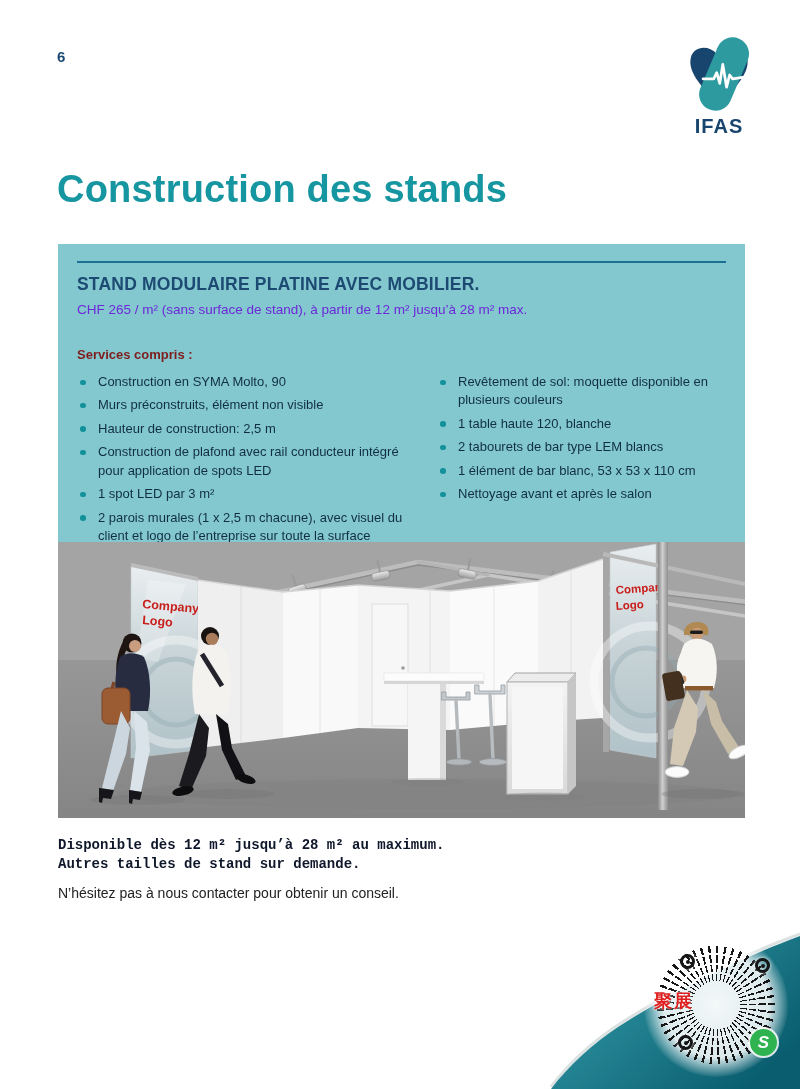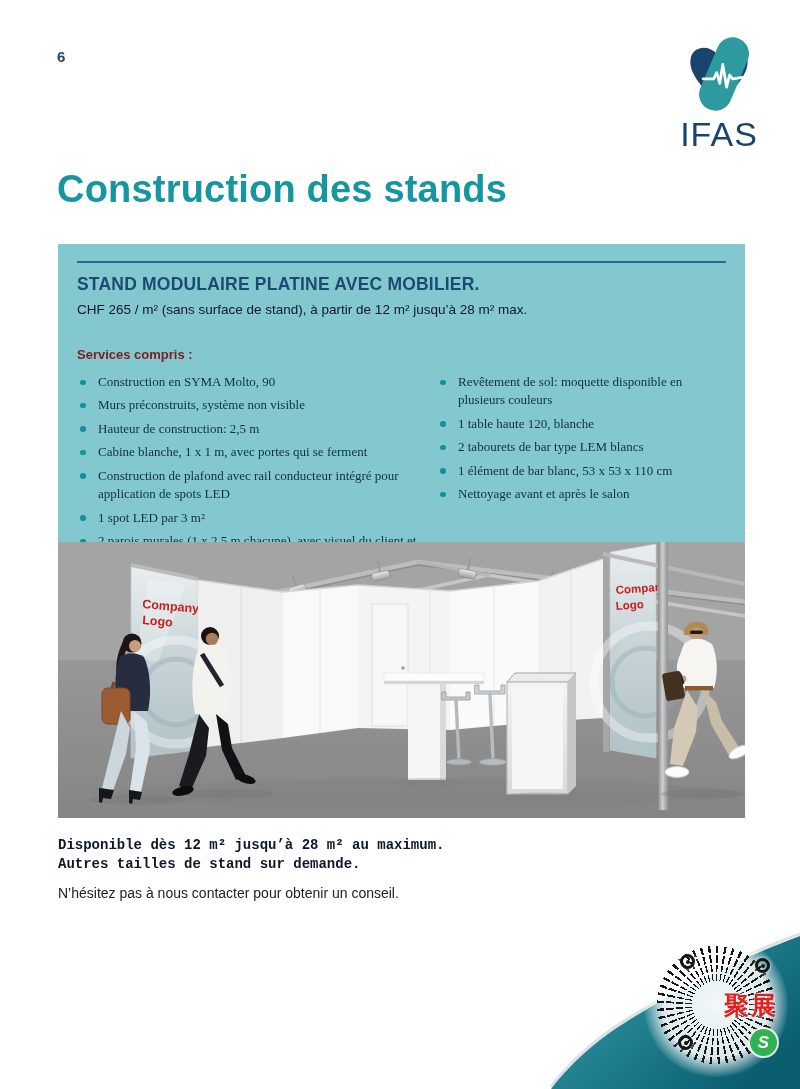--- a/index.html
+++ b/index.html
@@ -6,30 +6,30 @@
   .page{
     position:relative;width:800px;height:1089px;margin:0 auto;
     background:#ffffff;overflow:hidden;
     font-family:"Liberation Sans","DejaVu Sans",sans-serif;
     -webkit-font-smoothing:antialiased;
   }
   
   .page-number{position:absolute;left:57px;top:48px;font-size:15px;font-weight:600;color:#1c4a74;}
   .brand{position:absolute;right:38px;top:36px;width:86px;text-align:center;}
   .brand-heart{display:block;margin:0 auto;}
-  .brand-word{font-size:34px;font-weight:400;color:#17456e;letter-spacing:1px;margin-top:1px;}
+  .brand-word{font-size:20px;font-weight:700;color:#17456e;letter-spacing:1px;margin-top:1px;}
   .doc-title{position:absolute;left:57px;top:168px;margin:0;font-size:38px;font-weight:800;color:#1696a0;letter-spacing:.2px;}
   
   .panel{position:absolute;left:58px;top:244px;width:687px;height:298px;background:#82c8ce;box-sizing:border-box;padding:15px 19px 8px 19px;}
   .panel-rule{height:2px;background:#1d6f95;margin:2px 0 11px 0;}
   .panel-heading{margin:0 0 7px 0;font-size:17.5px;font-weight:800;color:#1d4a73;letter-spacing:.2px;}
-  .panel-price{margin:0 0 30px 0;font-size:13.5px;color:#0f172a;}
+  .panel-price{margin:0 0 30px 0;font-size:13.5px;color:#6d28d9;}
   .panel-services{margin:0 0 11px 0;font-size:13px;font-weight:800;color:#7f1d1d;}
   .panel-cols{display:flex;gap:14px;}
-  .bullet-list{list-style:none;margin:0;padding:0;font-family:Liberation Serif, serif;}
+  .bullet-list{list-style:none;margin:0;padding:0;}
   .bullet-list.left{width:346px;flex:0 0 auto;}
   .bullet-list.right{flex:1 1 auto;}
   .bullet-list li{position:relative;padding-left:21px;margin:0 0 5px 0;font-size:13px;line-height:1.42;color:#122f42;}
   .bullet-list li::before{content:"";position:absolute;left:3px;top:6.5px;width:5.5px;height:5.5px;border-radius:50%;background:#13919b;}
   
   .photo{position:absolute;left:58px;top:542px;width:687px;height:276px;background:#a2a2a2;overflow:hidden;}
   .photo svg{display:block;}
   
   .footer{position:absolute;left:58px;top:836px;width:430px;}
   .footer-bold{margin:0 0 11px 0;font-size:14px;font-weight:800;color:#0f172a;line-height:1.34;font-family:Liberation Mono, monospace;}
@@ -42,21 +42,21 @@
     background:radial-gradient(circle,rgba(255,255,255,.95) 0%,rgba(255,255,255,.85) 52%,rgba(255,255,255,0) 72%);}
   .qr-rays{position:absolute;inset:0;border-radius:50%;
     background:repeating-conic-gradient(#161616 0deg 2.4deg,transparent 2.4deg 8deg);
     -webkit-mask-image:radial-gradient(circle,transparent 0 24px,#000 24px 31px,transparent 31px 33px,#000 33px 40px,transparent 40px 42px,#000 42px 50px,transparent 50px 52px,#000 52px 59px,transparent 59px);
     mask-image:radial-gradient(circle,transparent 0 24px,#000 24px 31px,transparent 31px 33px,#000 33px 40px,transparent 40px 42px,#000 42px 50px,transparent 50px 52px,#000 52px 59px,transparent 59px);}
   .qr-eye{position:absolute;width:9px;height:9px;border:3px solid #161616;border-radius:50%;box-shadow:0 0 4px rgba(255,255,255,.9);}
   .qr-eye::after{content:"";position:absolute;inset:2.5px;border-radius:50%;background:#161616;}
   .qr-eye.e1{left:26px;top:11px;}
   .qr-eye.e2{left:101px;top:15px;}
   .qr-eye.e3{left:24px;top:92px;}
-  .qr-center{position:absolute;left:0;right:0;top:46px;text-align:right;font-size:25px;font-weight:900;color:#e01f1f;letter-spacing:2px;
+  .qr-center{position:absolute;left:0;right:0;top:46px;text-align:left;font-size:18px;font-weight:900;color:#e01f1f;letter-spacing:2px;
     text-shadow:0 0 4px rgba(255,255,255,.9),0 0 2px rgba(255,255,255,.9);}
   .wechat-icon{position:absolute;left:96px;top:86px;width:27px;height:27px;border-radius:50%;background:#2fb350;
     box-shadow:0 0 0 2px rgba(255,255,255,.85);display:flex;align-items:center;justify-content:center;
     color:#fff;font-size:17px;font-weight:800;font-style:italic;}
 </style>
 </head>
 <body>
 
 <div class="page">
 
@@ -76,23 +76,22 @@
   <h1 class="doc-title">Construction des stands</h1>
 
   <section class="panel">
     <div class="panel-rule"></div>
     <h2 class="panel-heading">STAND MODULAIRE PLATINE AVEC MOBILIER.</h2>
     <p class="panel-price">CHF 265 / m² (sans surface de stand), à partir de 12 m² jusqu’à 28 m² max.</p>
     <p class="panel-services">Services compris :</p>
     <div class="panel-cols">
       <ul class="bullet-list left">
         <li>Construction en SYMA Molto, 90</li>
-        <li>Murs préconstruits, système non visible</li>
+        <li>Murs préconstruits, élément non visible</li>
         <li>Hauteur de construction: 2,5 m</li>
-        <li>Cabine blanche, 1 x 1 m, avec portes qui se ferment</li>
         <li>Construction de plafond avec rail conducteur intégré pour application de spots LED</li>
         <li>1 spot LED par 3 m²</li>
         <li>2 parois murales (1 x 2,5 m chacune), avec visuel du client et logo de l’entreprise sur toute la surface</li>
       </ul>
       <ul class="bullet-list right">
         <li>Revêtement de sol: moquette disponible en plusieurs couleurs</li>
         <li>1 table haute 120, blanche</li>
         <li>2 tabourets de bar type LEM blancs</li>
         <li>1 élément de bar blanc, 53 x 53 x 110 cm</li>
         <li>Nettoyage avant et après le salon</li>

